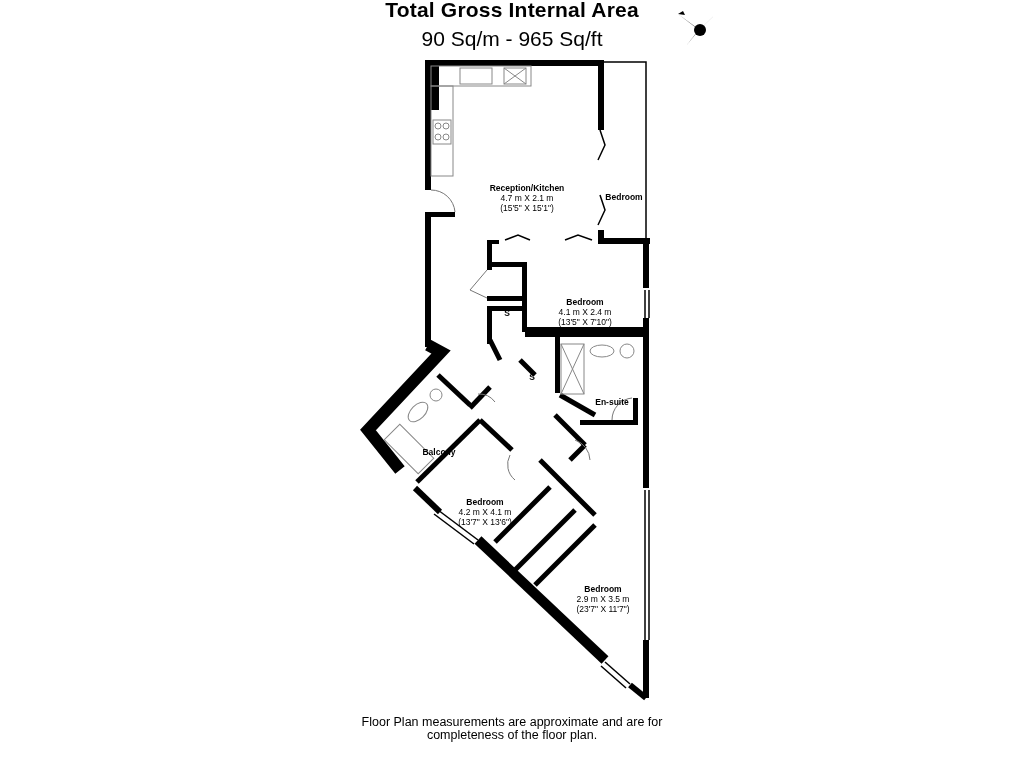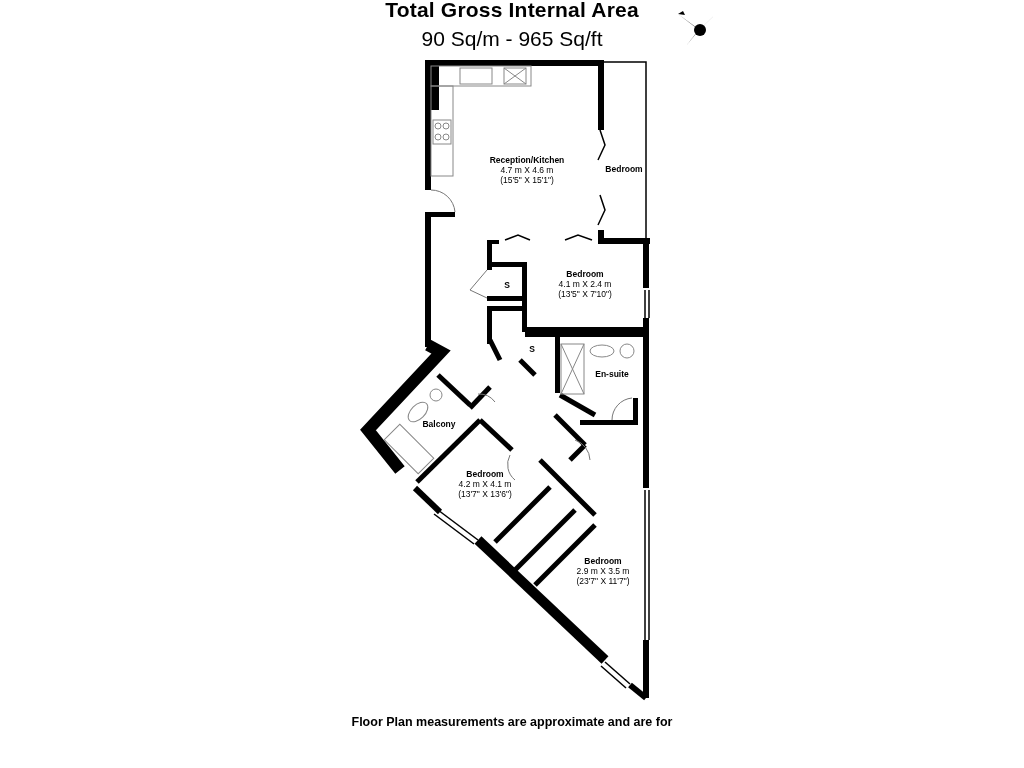--- a/index.html
+++ b/index.html
@@ -2,23 +2,23 @@
 <html><head>
 <meta charset="utf-8">
 <style>
   html, body { margin:0; padding:0; background:#ffffff; }
   body { width:1024px; height:768px; position:relative; overflow:hidden; font-family:"Liberation Sans", sans-serif; color:#000; }
   .title { position:absolute; left:0; top:-2px; width:1024px; text-align:center; font-weight:bold; font-size:21px; letter-spacing:0.2px; }
   .subtitle { position:absolute; left:0; top:27px; width:1024px; text-align:center; font-size:21px; }
   .compass { position:absolute; left:674px; top:8px; width:50px; height:46px; }
   .plan { position:absolute; left:0; top:0; width:1024px; height:768px; }
   .room-label { position:absolute; text-align:center; font-size:8.5px; line-height:10px; white-space:nowrap; transform:translateX(-50%); }
-  .room-label .name { font-weight:bold; display:block; }
+  .room-label .name { font-weight:bold; display:block;margin-top:28px; }
   .room-label .dim { display:block; }
-  .disclaimer { position:absolute; left:0; top:716px; width:1024px; text-align:center; font-size:12.5px; line-height:13px;font-weight:bold; }
+  .disclaimer { position:absolute; left:0; top:716px; width:1024px; text-align:center; font-size:12.5px; line-height:13px; }
   .disclaimer div { display:block; }
 </style>
 </head>
 <body>
 
 <div class="title">Total Gross Internal Area</div>
 <div class="subtitle">90 Sq/m - 965 Sq/ft</div>
 
 <svg class="compass" viewBox="0 0 50 46">
   <g fill="#000">
@@ -133,21 +133,21 @@
     <ellipse cx="602" cy="351" rx="12" ry="6"></ellipse>
     <ellipse cx="627" cy="351" rx="7" ry="7"></ellipse>
     <rect x="385" y="438" width="48" height="22" transform="rotate(45 409 449)"></rect>
     <ellipse cx="418" cy="412" rx="12" ry="7" transform="rotate(-45 418 412)"></ellipse>
     <ellipse cx="436" cy="395" rx="6" ry="6"></ellipse>
   </g>
 </svg>
 
 <div class="room-label" style="left:527px; top:155px;">
   <span class="name">Reception/Kitchen</span>
-  <span class="dim">4.7 m X 4.6 m</span>
+  <span class="dim">4.7 m X 2.1 m</span>
   <span class="dim">(15'5" X 15'1")</span>
 </div>
 <div class="room-label" style="left:624px; top:164px;">
   <span class="name">Bedroom</span>
 </div>
 <div class="room-label" style="left:585px; top:269px;">
   <span class="name">Bedroom</span>
   <span class="dim">4.1 m X 2.4 m</span>
   <span class="dim">(13'5" X 7'10")</span>
 </div>
@@ -169,13 +169,14 @@
   <span class="dim">(13'7" X 13'6")</span>
 </div>
 <div class="room-label" style="left:603px; top:556px;">
   <span class="name">Bedroom</span>
   <span class="dim">2.9 m X 3.5 m</span>
   <span class="dim">(23'7" X 11'7")</span>
 </div>
 
 <div class="disclaimer">
   <div>Floor Plan measurements are approximate and are for</div>
+  <div>completeness of the floor plan.</div>
 </div>
 
 </body></html>

